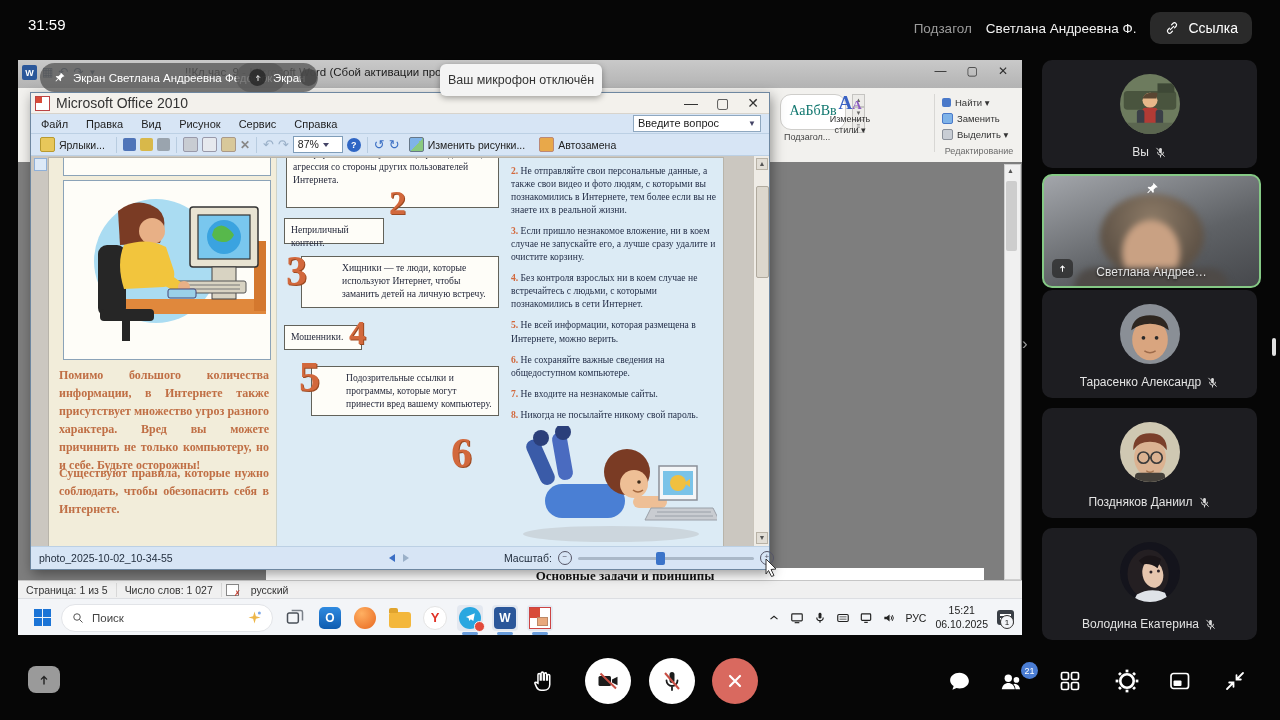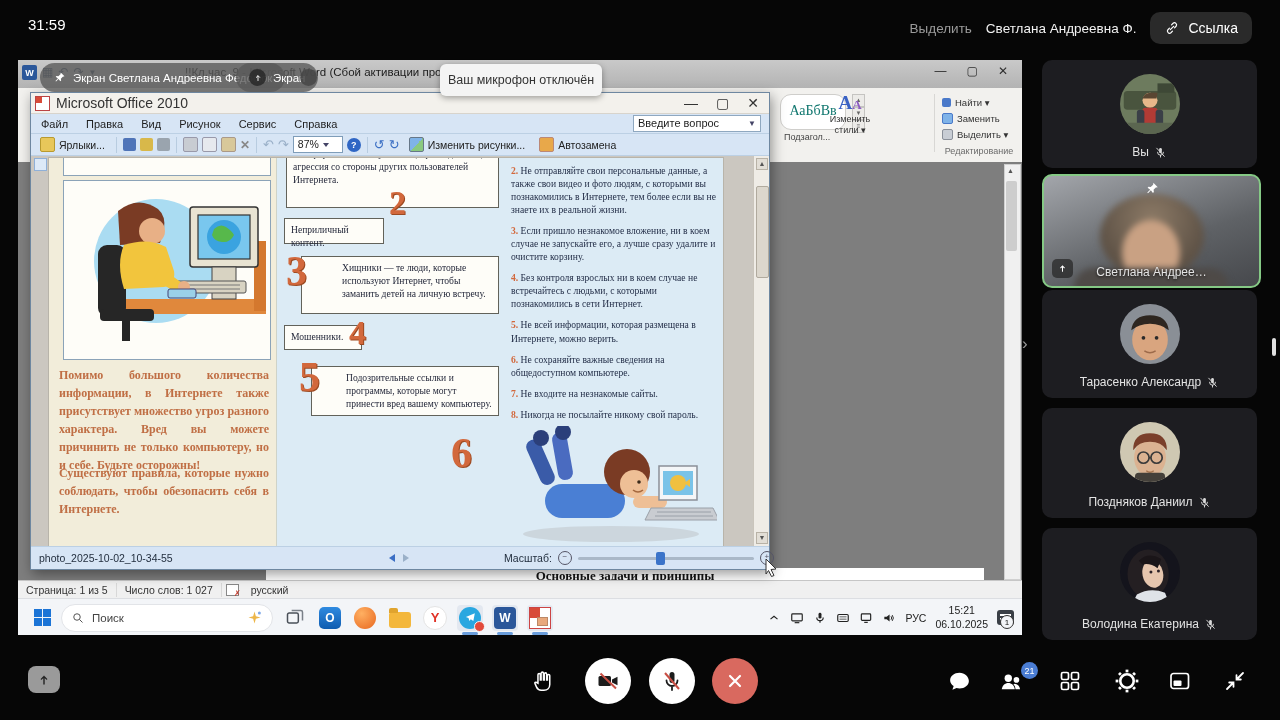--- a/index.html
+++ b/index.html
@@ -179,21 +179,21 @@
   .sharebtn-bl{left:28px;top:666px;width:32px;height:27px;border-radius:8px;background:#9a9a9a;
                display:flex;align-items:center;justify-content:center;cursor:pointer;}
   .pbadge{left:1021px;top:662px;width:17px;height:17px;border-radius:50%;background:#4a7dd4;color:#fff;
           font-size:9px;display:flex;align-items:center;justify-content:center;z-index:5;}
 </style>
 </head>
 <body>
 
 <div class="abs timer">31:59</div>
 <div class="abs speakrow">
-  <span class="speak-prefix">Выделить</span>
+  <span class="speak-prefix">Подзагол</span>
   <span class="speak-name">Светлана Андреевна Ф.</span>
   <div class="linkbtn">
     <svg width="16" height="16" viewBox="0 0 24 24">
       <g stroke="#fff" stroke-width="1.8" fill="none" stroke-linecap="round">
         <path d="M9.5 14.5l5-5"></path>
         <path d="M8.2 12.3l-2.3 2.3a3.2 3.2 0 0 0 4.5 4.5l2.3-2.3"></path>
         <path d="M15.8 11.7l2.3-2.3a3.2 3.2 0 0 0-4.5-4.5l-2.3 2.3"></path>
       </g>
     </svg>
     <span>Ссылка</span>
@@ -467,21 +467,21 @@
           </svg>
         </div>
 
         <div class="abs ltext" style="left:10px;top:208px;width:210px;">Помимо большого количества информации, в Интернете также присутствует множество угроз разного характера. Вред вы можете причинить не только компьютеру, но и себе. Будьте осторожны!</div>
         <div class="abs ltext" style="left:10px;top:306px;width:210px;">Существуют правила, которые нужно соблюдать, чтобы обезопасить себя в Интернете.</div>
 
         <div class="abs box" style="left:237px;top:-16px;width:213px;height:66px;">Кибербуллинг — запугивание, преследование, агрессия со стороны других пользователей Интернета.</div>
         <div class="abs bignum" style="left:340px;top:28px;font-size:34px;">2</div>
         <div class="abs box" style="left:235px;top:60px;width:100px;height:26px;">Неприличный контент.</div>
         <div class="abs bignum" style="left:237px;top:92px;font-size:42px;">3</div>
-        <div class="abs box" style="left:252px;top:98px;width:198px;height:58px;padding-left:40px;">Хищники — те люди, которые используют Интернет, чтобы заманить детей на личную встречу.</div>
+        <div class="abs box" style="left:252px;top:98px;width:198px;height:52px;padding-left:40px;">Хищники — те люди, которые используют Интернет, чтобы заманить детей на личную встречу.</div>
         <div class="abs bignum" style="left:300px;top:158px;font-size:34px;">4</div>
         <div class="abs box" style="left:235px;top:167px;width:78px;height:25px;">Мошенники.</div>
         <div class="abs bignum" style="left:250px;top:198px;font-size:42px;">5</div>
         <div class="abs box" style="left:262px;top:208px;width:188px;height:50px;padding-left:34px;">Подозрительные ссылки и программы, которые могут принести вред вашему компьютеру.</div>
         <div class="abs bignum" style="left:402px;top:274px;font-size:42px;">6</div>
 
         <div class="abs" style="left:462px;top:6px;width:206px;">
           <div class="rule"><span class="rnum">2.</span> <span>Не отправляйте свои персональные данные, а также свои видео и фото людям, с которыми вы познакомились в Интернете, тем более если вы не знаете их в реальной жизни.</span></div>
           <div class="rule"><span class="rnum">3.</span> <span>Если пришло незнакомое вложение, ни в коем случае не запускайте его, а лучше сразу удалите и очистите корзину.</span></div>
           <div class="rule"><span class="rnum">4.</span> <span>Без контроля взрослых ни в коем случае не встречайтесь с людьми, с которыми познакомились в сети Интернет.</span></div>

